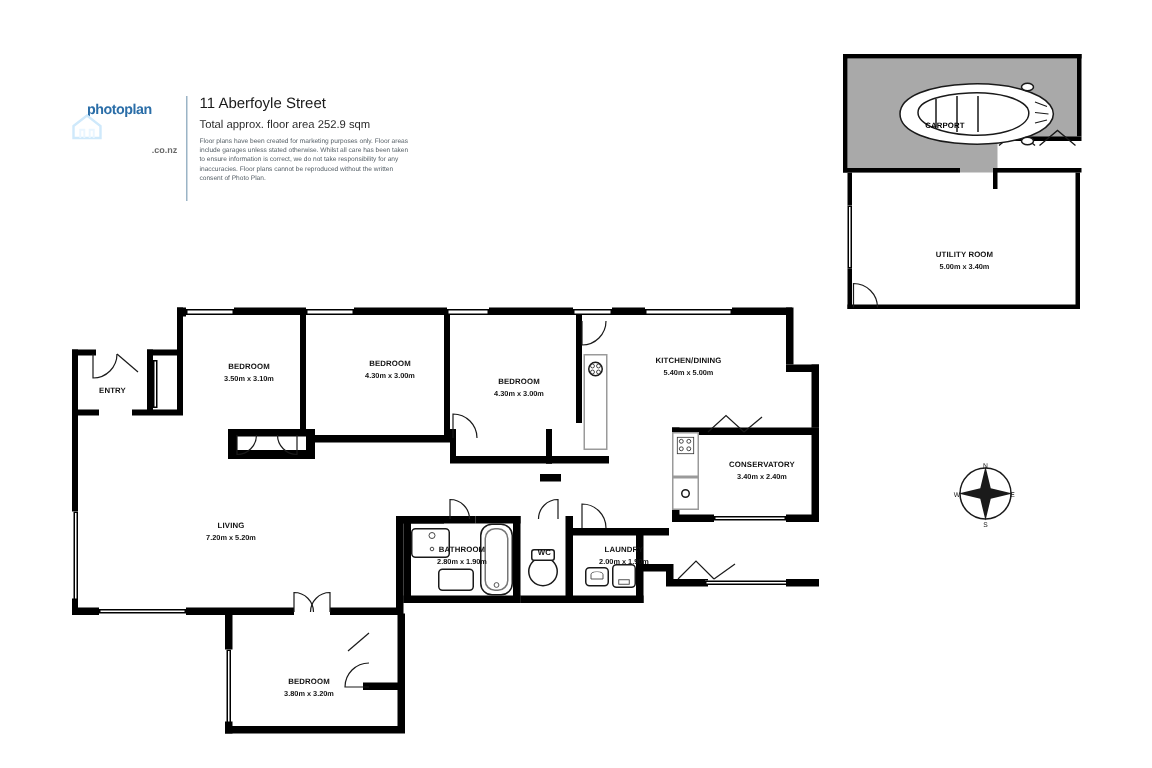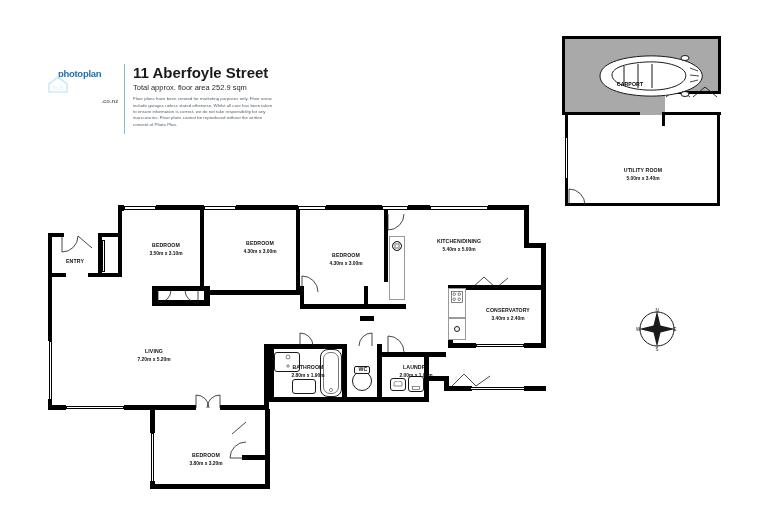--- a/index.html
+++ b/index.html
@@ -64,22 +64,22 @@
     margin-top: 1px;
   }
   #header-divider {
     width: 1px;
     background: #9bb4c6;
     height: 70px;
     margin: 0 8px 0 4px;
   }
   #header-text { flex: 1; }
   #plan-title {
-    font-size: 15px;
-    font-weight: bold;
+    font-size: 10px;
+    font-weight: normal;
     color: #1a1a1a;
     line-height: 1.15;
     margin: 0 0 2px 0;
   }
   #plan-subtitle {
     font-size: 7.5px;
     color: #2a2a2a;
     line-height: 1.2;
     margin: 0 0 4px 0;
   }

